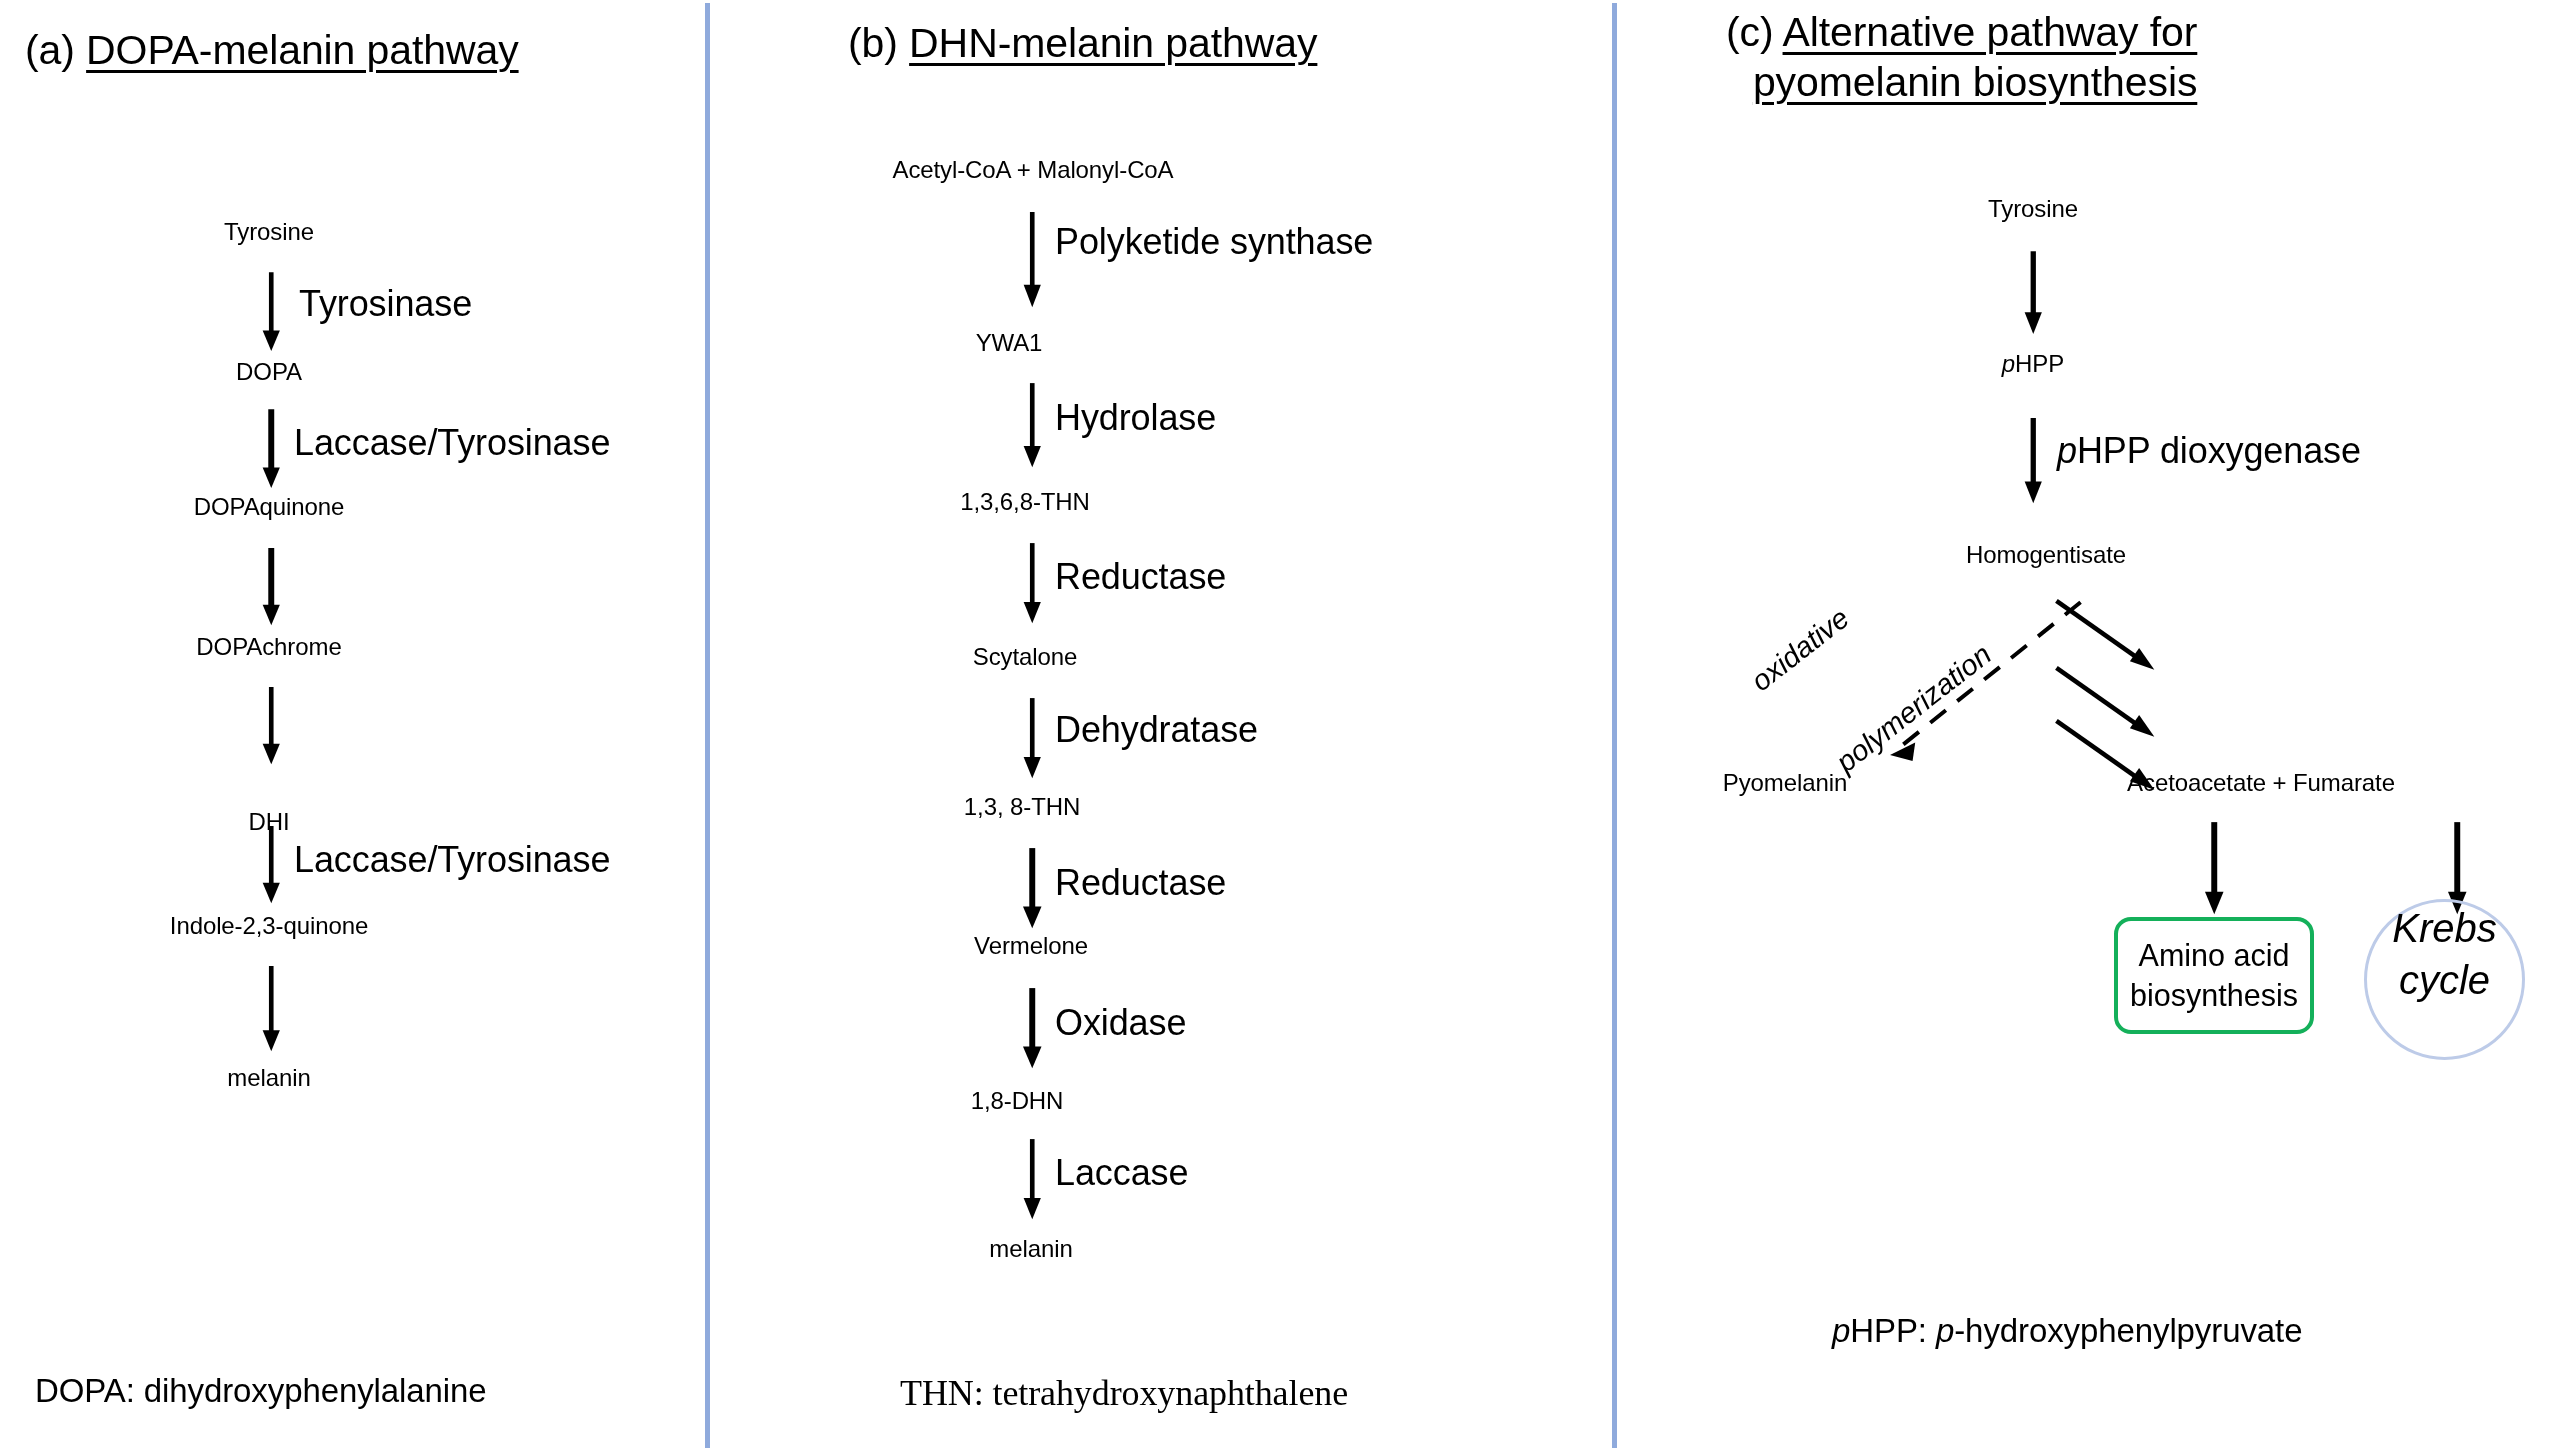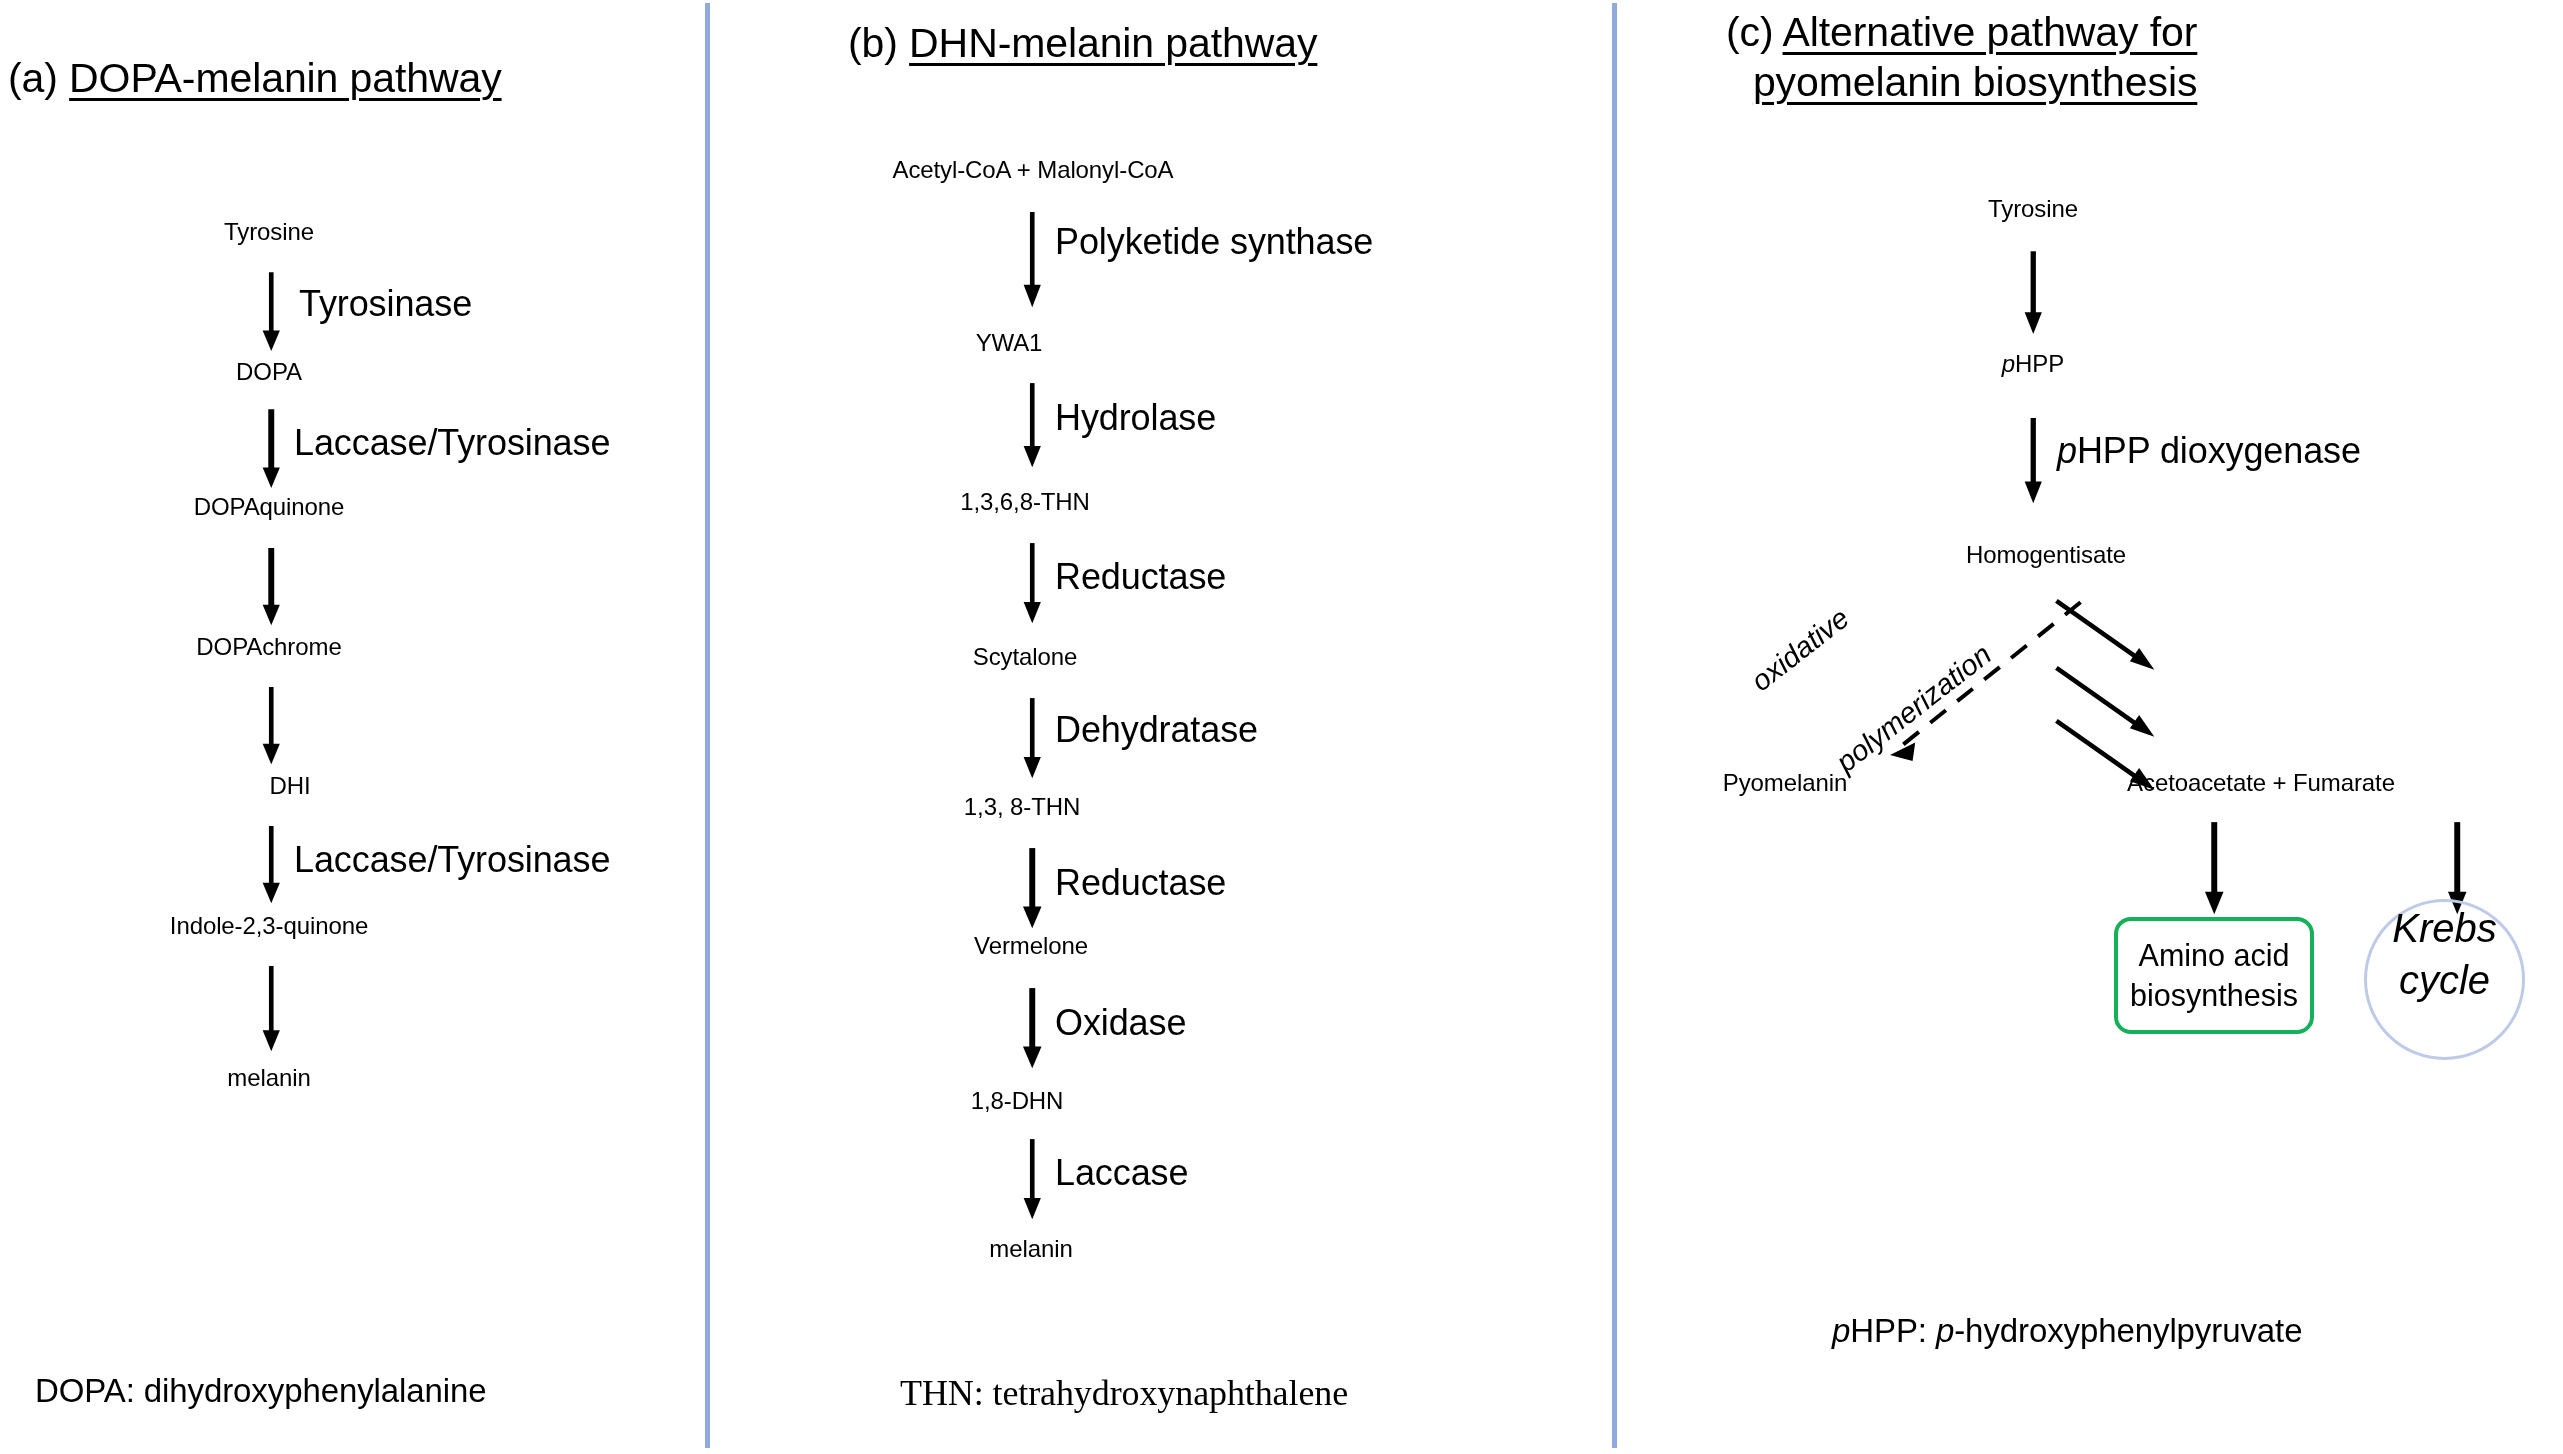--- a/index.html
+++ b/index.html
@@ -95,30 +95,30 @@
   }
 </style>
 </head>
 <body>
 
 <div id="stage">
 
   <div class="divider" style="left:705px;top:2.7px;height:1445px;"></div>
   <div class="divider" style="left:1612px;top:2.7px;height:1445px;"></div>
 
-  <div class="panel-title" style="left:8px;top:25px;margin-top:28px;">
+  <div class="panel-title" style="left:25px;top:25px;">
     <span>(a)</span>
     <span class="u">DOPA-melanin pathway</span>
   </div>
 
   <div class="node ctr" style="left:269px;top:219px;">Tyrosine</div>
   <div class="node ctr" style="left:269px;top:359px;">DOPA</div>
   <div class="node ctr" style="left:269px;top:494px;">DOPAquinone</div>
   <div class="node ctr" style="left:269px;top:634px;">DOPAchrome</div>
-  <div class="node ctr" style="left:269px;top:773px;margin-left:21px;">DHI</div>
+  <div class="node ctr" style="left:269px;top:809px;">DHI</div>
   <div class="node ctr" style="left:269px;top:913px;">Indole-2,3-quinone</div>
   <div class="node ctr" style="left:269px;top:1065px;">melanin</div>
 
   <div class="arrow" style="left:258px;top:272px;">
     <svg width="26.5" height="80" viewBox="0 0 40 120">
         <path d="M20 0 L20 95" stroke="#000" stroke-width="7" fill="none"></path>
         <path d="M20 119 L7 88 L33 88 Z" fill="#000"></path>
       </svg>
   </div>
   <div class="arrow" style="left:258px;top:409px;">

